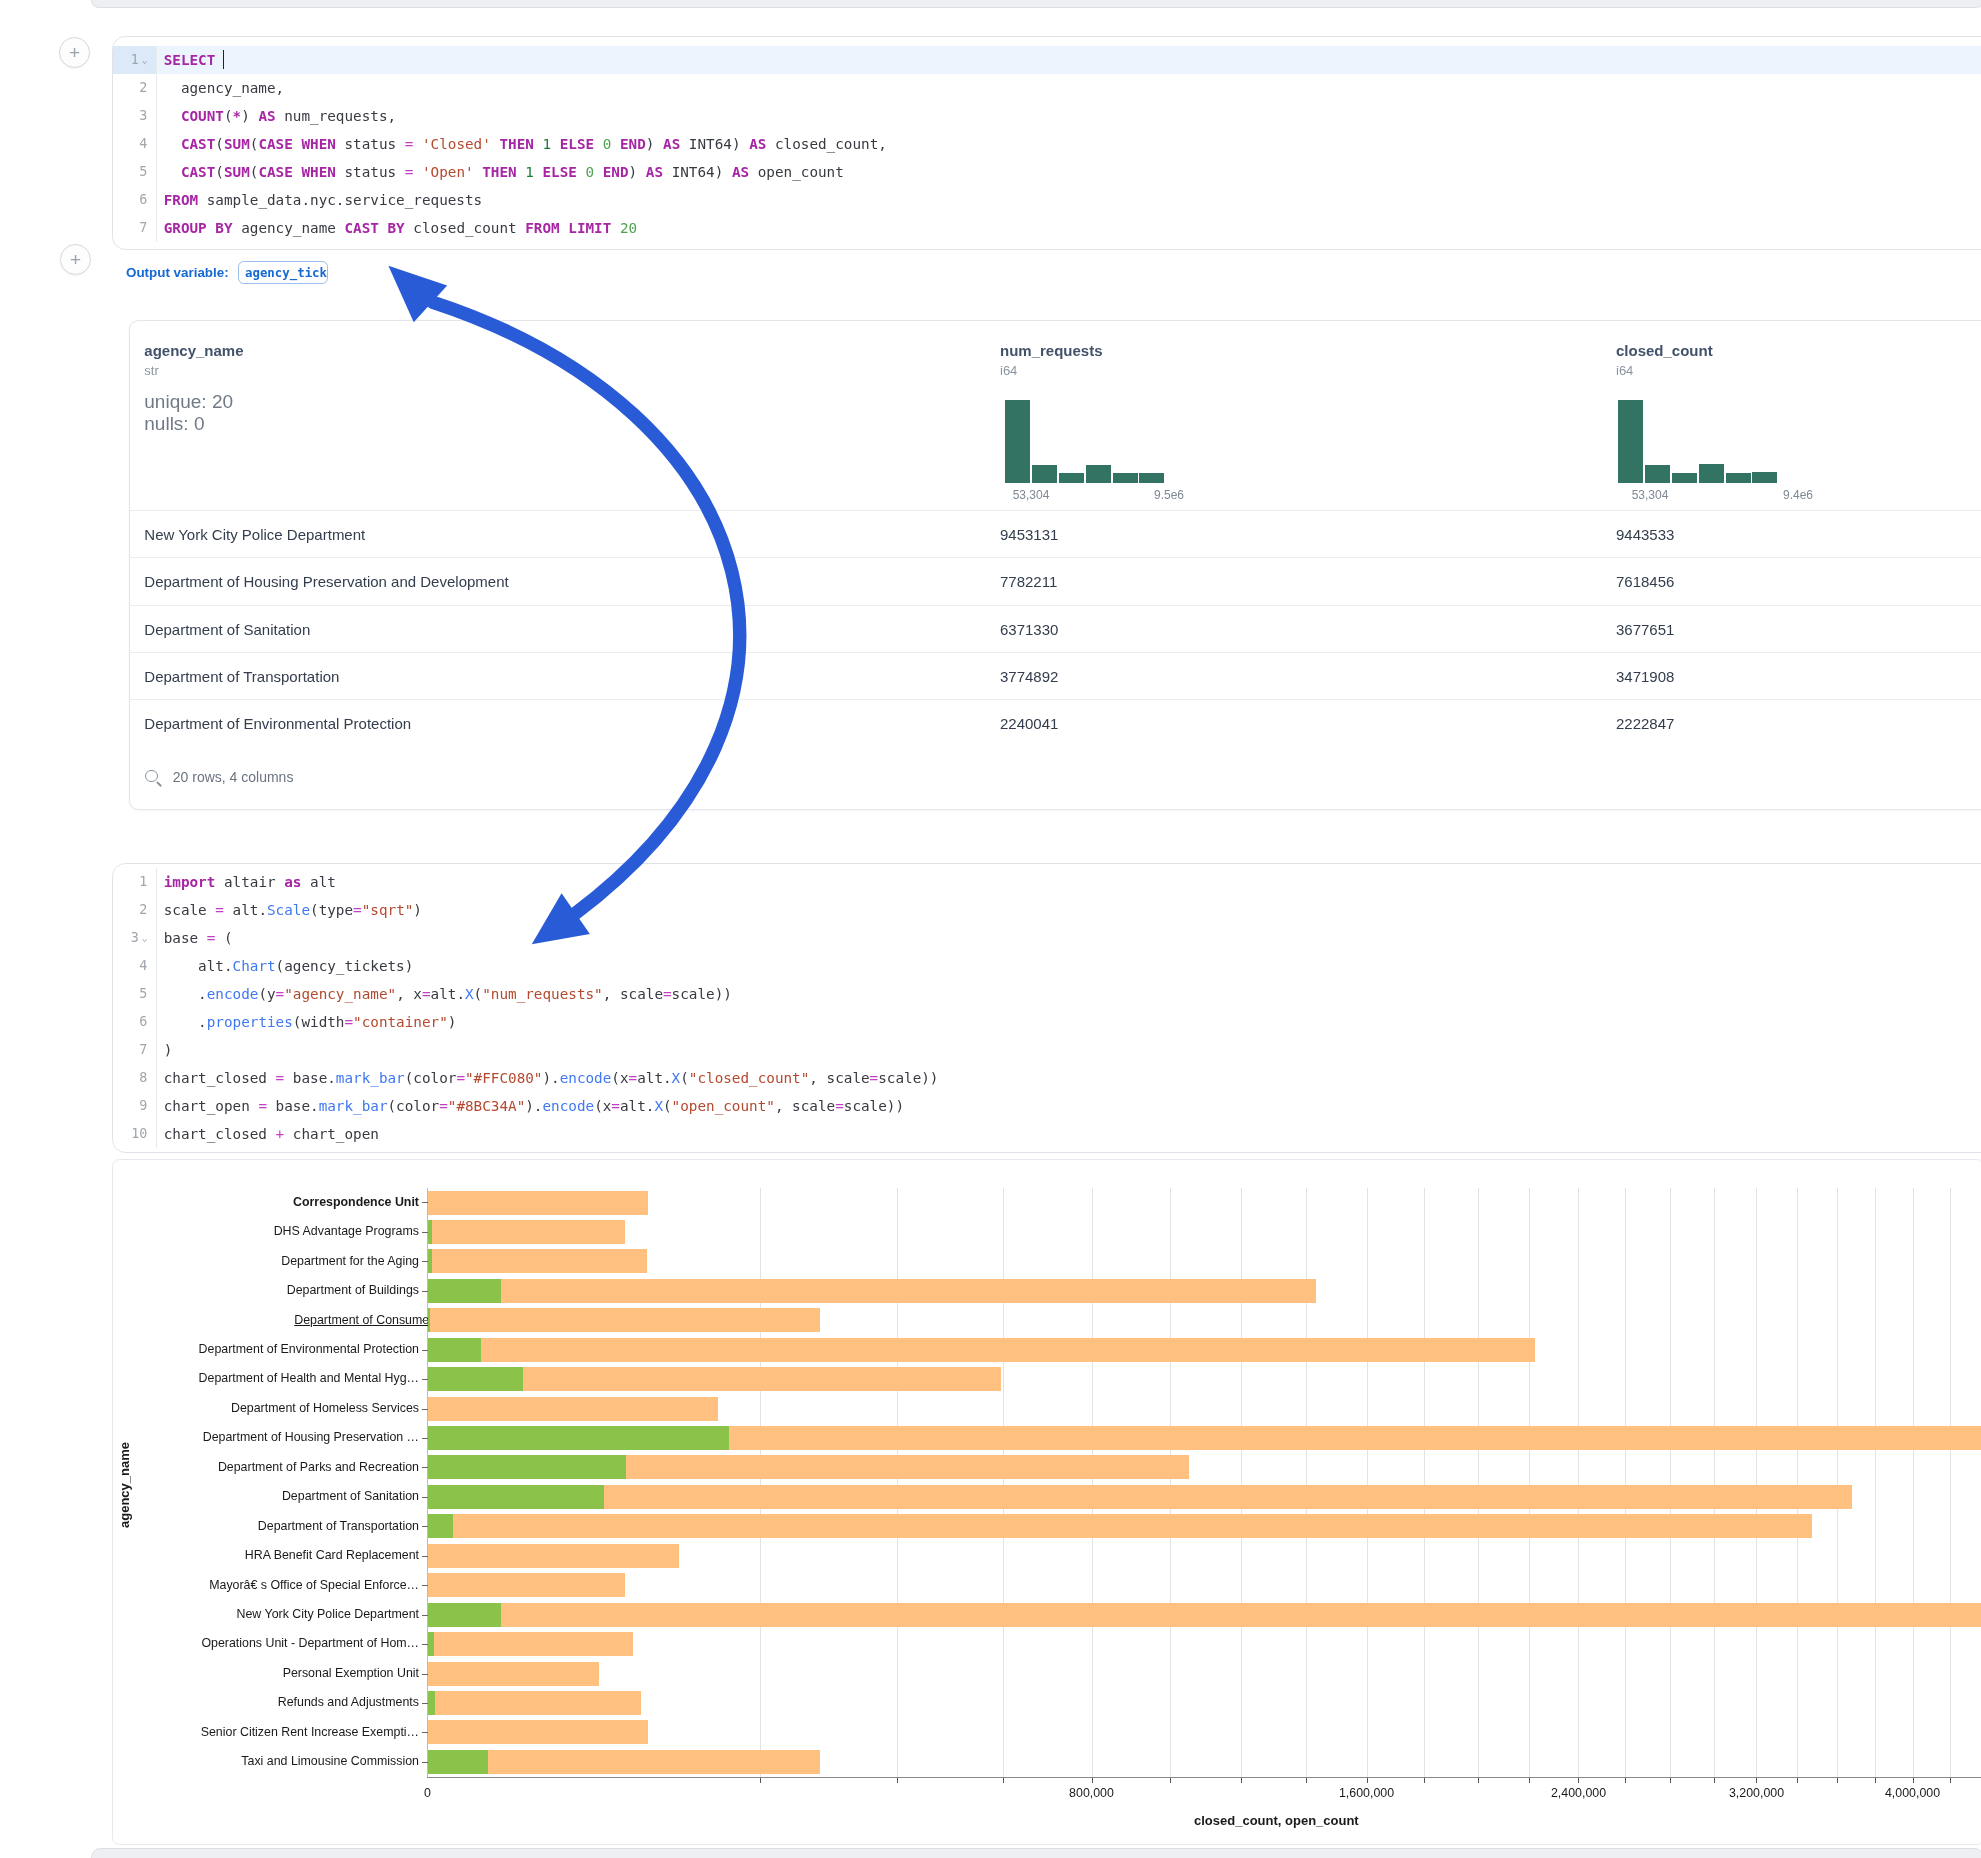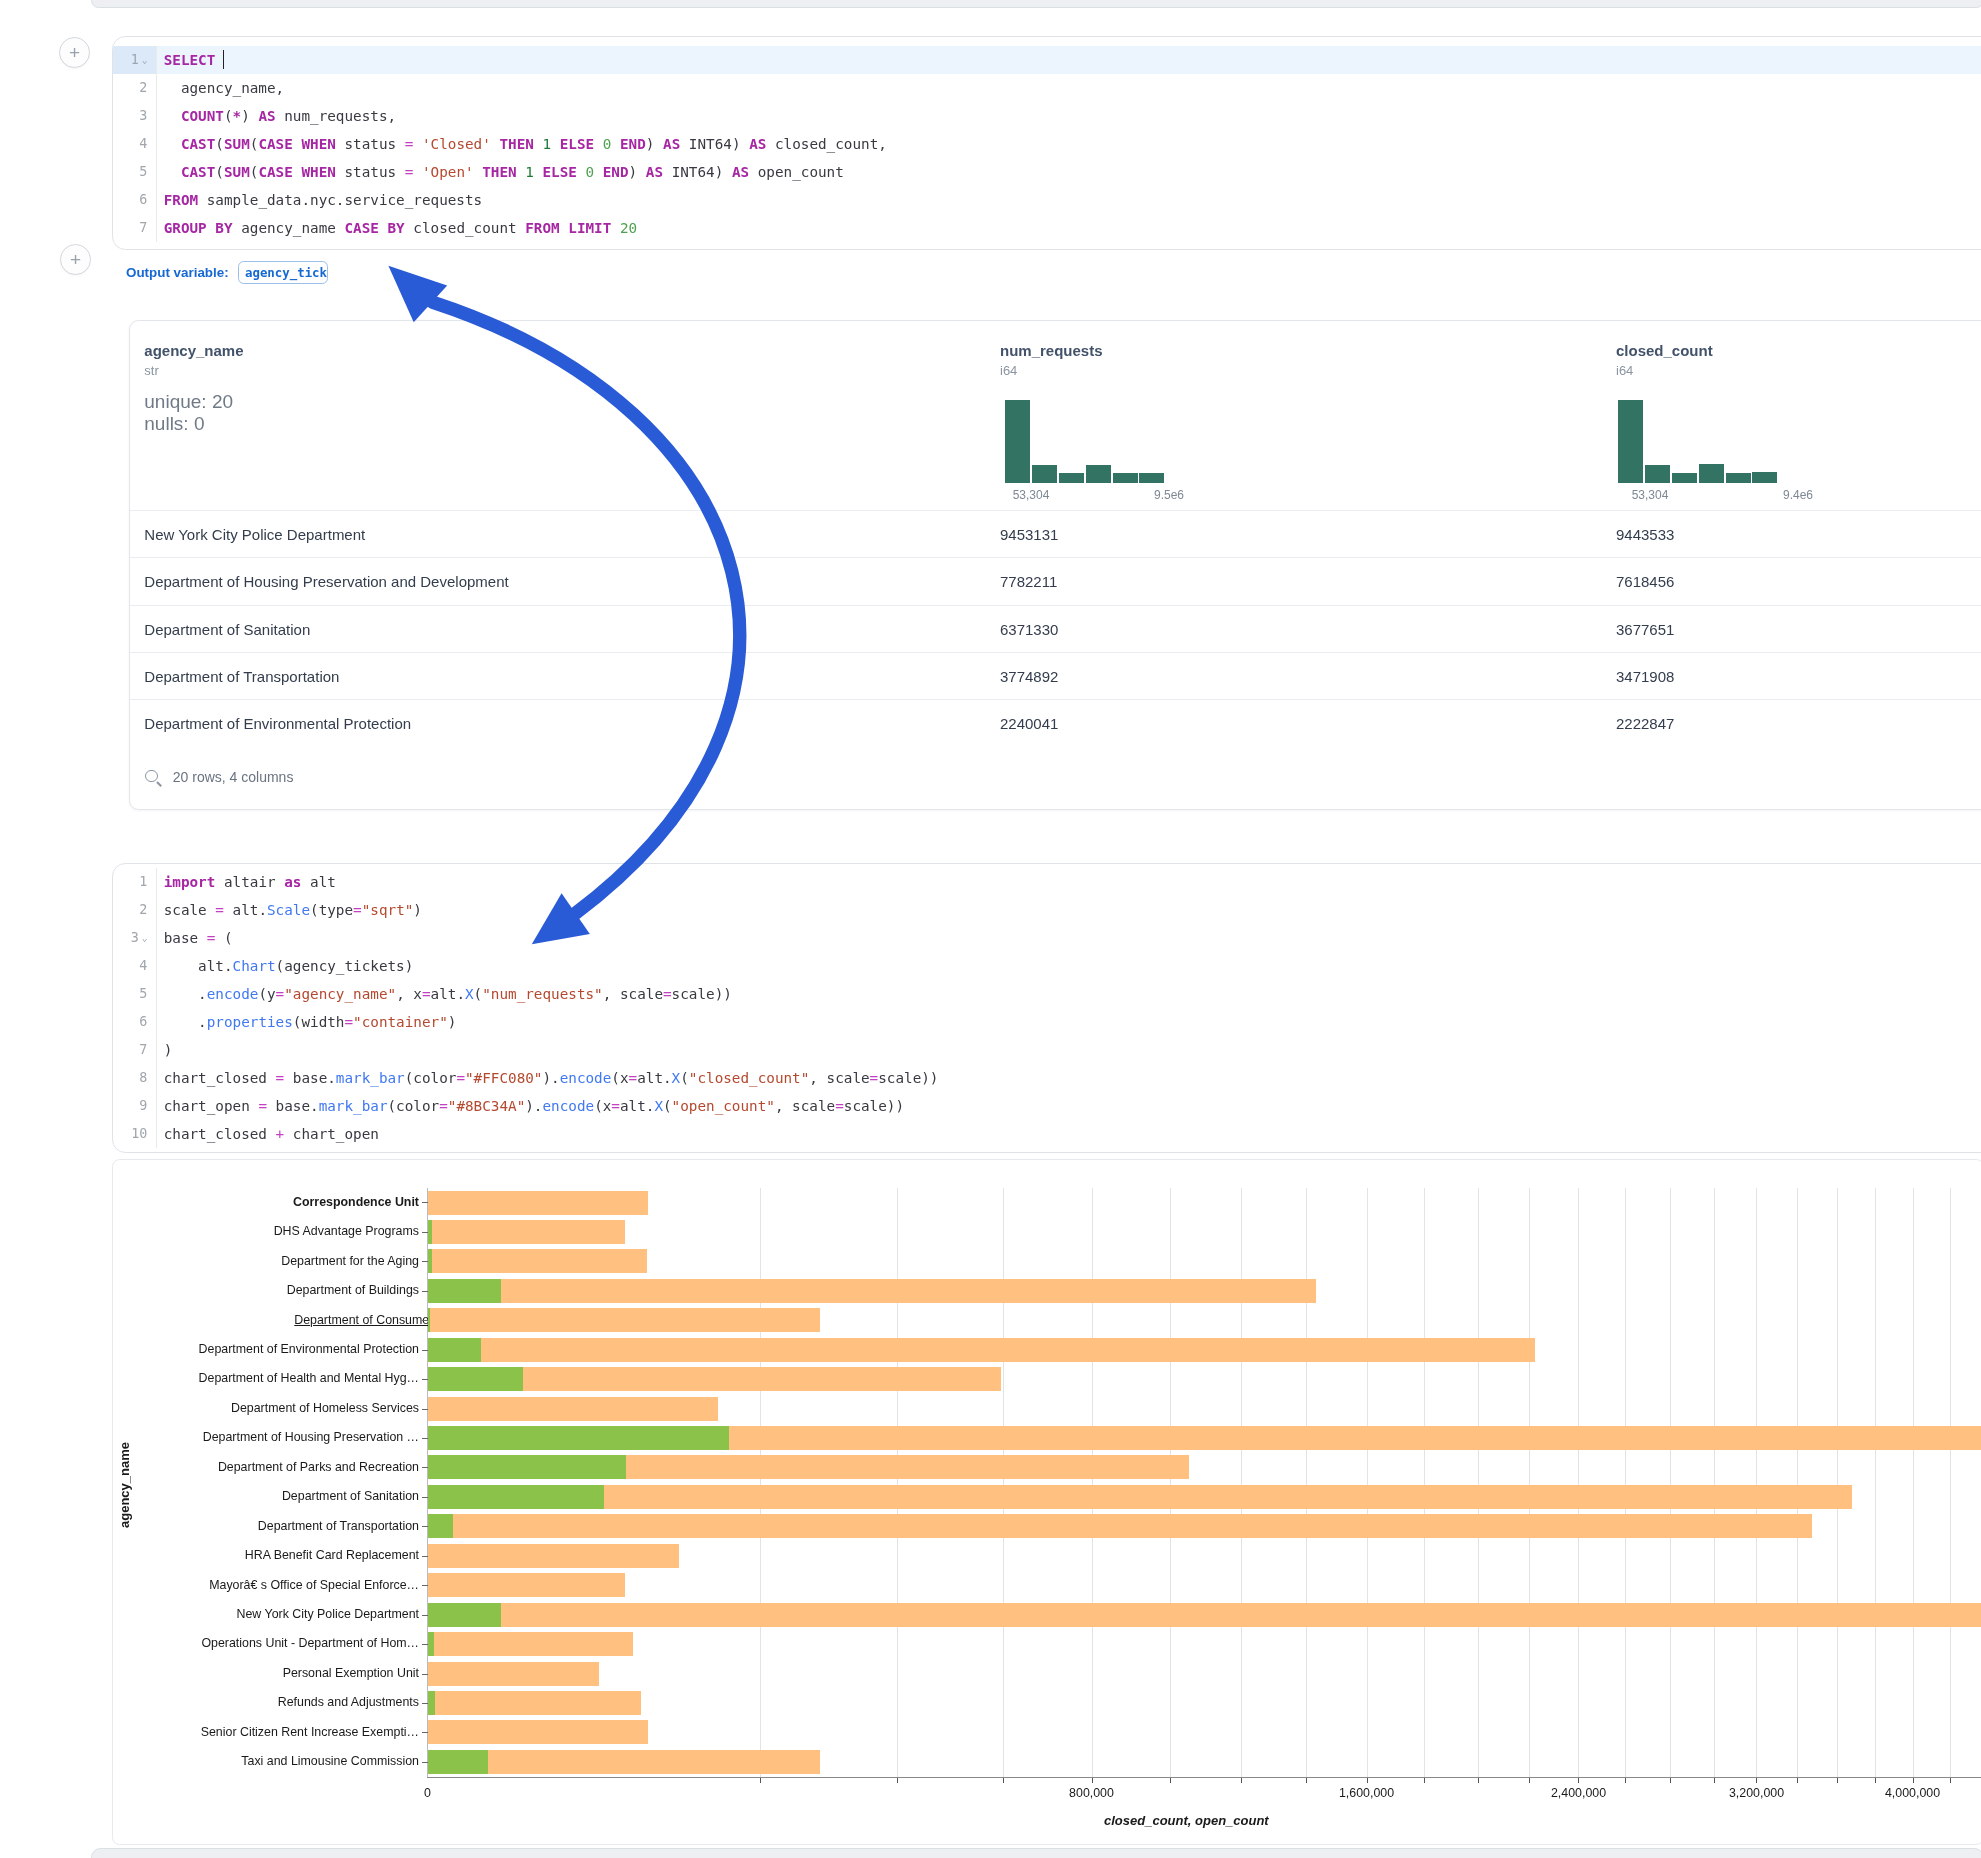--- a/index.html
+++ b/index.html
@@ -99,21 +99,21 @@
 <button class="add-btn" style="left:59px;top:37px;">+</button>
 <button class="add-btn" style="left:60px;top:244px;">+</button>
 
 <div class="editor-card" style="top:36px;height:214px;padding-top:8.6px;box-sizing:border-box;" id="sql-editor">
     <div class="code-line active"><span class="ln">1<span class="fold">⌄</span></span><span class="src"><span class="tk-kw">SELECT</span><span class="cursor"></span></span></div>
     <div class="code-line"><span class="ln">2</span><span class="src"><span class="tk-id">  agency_name,</span></span></div>
     <div class="code-line"><span class="ln">3</span><span class="src"><span class="tk-id">  </span><span class="tk-kw">COUNT</span><span class="tk-id">(</span><span class="tk-kw">*</span><span class="tk-id">) </span><span class="tk-kw">AS</span><span class="tk-id"> num_requests,</span></span></div>
     <div class="code-line"><span class="ln">4</span><span class="src"><span class="tk-id">  </span><span class="tk-kw">CAST</span><span class="tk-id">(</span><span class="tk-kw">SUM</span><span class="tk-id">(</span><span class="tk-kw">CASE</span><span class="tk-id"> </span><span class="tk-kw">WHEN</span><span class="tk-id"> status </span><span class="tk-op">=</span><span class="tk-id"> </span><span class="tk-str">'Closed'</span><span class="tk-id"> </span><span class="tk-kw">THEN</span><span class="tk-id"> </span><span class="tk-num">1</span><span class="tk-id"> </span><span class="tk-kw">ELSE</span><span class="tk-id"> </span><span class="tk-num2">0</span><span class="tk-id"> </span><span class="tk-kw">END</span><span class="tk-id">) </span><span class="tk-kw">AS</span><span class="tk-id"> INT64) </span><span class="tk-kw">AS</span><span class="tk-id"> closed_count,</span></span></div>
     <div class="code-line"><span class="ln">5</span><span class="src"><span class="tk-id">  </span><span class="tk-kw">CAST</span><span class="tk-id">(</span><span class="tk-kw">SUM</span><span class="tk-id">(</span><span class="tk-kw">CASE</span><span class="tk-id"> </span><span class="tk-kw">WHEN</span><span class="tk-id"> status </span><span class="tk-op">=</span><span class="tk-id"> </span><span class="tk-str">'Open'</span><span class="tk-id"> </span><span class="tk-kw">THEN</span><span class="tk-id"> </span><span class="tk-num">1</span><span class="tk-id"> </span><span class="tk-kw">ELSE</span><span class="tk-id"> </span><span class="tk-num2">0</span><span class="tk-id"> </span><span class="tk-kw">END</span><span class="tk-id">) </span><span class="tk-kw">AS</span><span class="tk-id"> INT64) </span><span class="tk-kw">AS</span><span class="tk-id"> open_count</span></span></div>
     <div class="code-line"><span class="ln">6</span><span class="src"><span class="tk-kw">FROM</span><span class="tk-id"> sample_data.nyc.service_requests</span></span></div>
-    <div class="code-line"><span class="ln">7</span><span class="src"><span class="tk-kw">GROUP BY</span><span class="tk-id"> agency_name </span><span class="tk-kw">CASE BY</span><span class="tk-id"> closed_count </span><span class="tk-kw">FROM</span><span class="tk-id"> </span><span class="tk-kw">LIMIT</span><span class="tk-id"> </span><span class="tk-num2">20</span></span></div>
+    <div class="code-line"><span class="ln">7</span><span class="src"><span class="tk-kw">GROUP BY</span><span class="tk-id"> agency_name </span><span class="tk-kw">CAST BY</span><span class="tk-id"> closed_count </span><span class="tk-kw">FROM</span><span class="tk-id"> </span><span class="tk-kw">LIMIT</span><span class="tk-id"> </span><span class="tk-num2">20</span></span></div>
   </div>
 
 <div class="outvar-row">
   <span class="outvar-label">Output variable:</span>
   <span class="outvar-chip">agency_tickets</span>
 </div>
 
 <div class="table-card" id="table-card">
 
   <div class="col-head" style="left:14.3px;">
@@ -320,21 +320,21 @@
     <div class="ylab" style="right: 1564px; top: 594px;">Taxi and Limousine Commission</div>
     <div class="ytick" style="left: 309px; top: 602px;"></div>
     <div class="bar" style="left: 315px; top: 590px; width: 392px; background: rgb(255, 192, 128);"></div>
     <div class="bar" style="left: 315px; top: 590px; width: 60px; background: rgb(139, 195, 74);"></div>
     <div class="xtick-label" style="left: 262px; top: 626px;">0</div>
     <div class="xtick-label" style="left: 926px; top: 626px;">800,000</div>
     <div class="xtick-label" style="left: 1201px; top: 626px;">1,600,000</div>
     <div class="xtick-label" style="left: 1413px; top: 626px;">2,400,000</div>
     <div class="xtick-label" style="left: 1591px; top: 626px;">3,200,000</div>
     <div class="xtick-label" style="left: 1747px; top: 626px;">4,000,000</div>
-    <div class="axis-title-x" style="left: 991px; top: 653px; font-style: italic;">closed_count, open_count</div>
+    <div class="axis-title-x" style="left: 1081px; top: 653px;">closed_count, open_count</div>
     <div class="axis-title-y" style="left: 3.8px; top: 368px;">agency_name</div>
   </div>
 
 <svg class="arrow-svg" width="1982" height="1858" viewBox="0 0 2073 1944">
   <path d="M 452 316 C 800 430, 890 740, 600 957" fill="none" stroke="#2a5bd7" stroke-width="14" stroke-linecap="round"></path>
   <polygon points="406,278 467.5,298.8 432.5,337.2" fill="#2a5bd7"></polygon>
   <polygon points="556,988 587.2,934.7 616.8,977.3" fill="#2a5bd7"></polygon>
 </svg>
 
 

